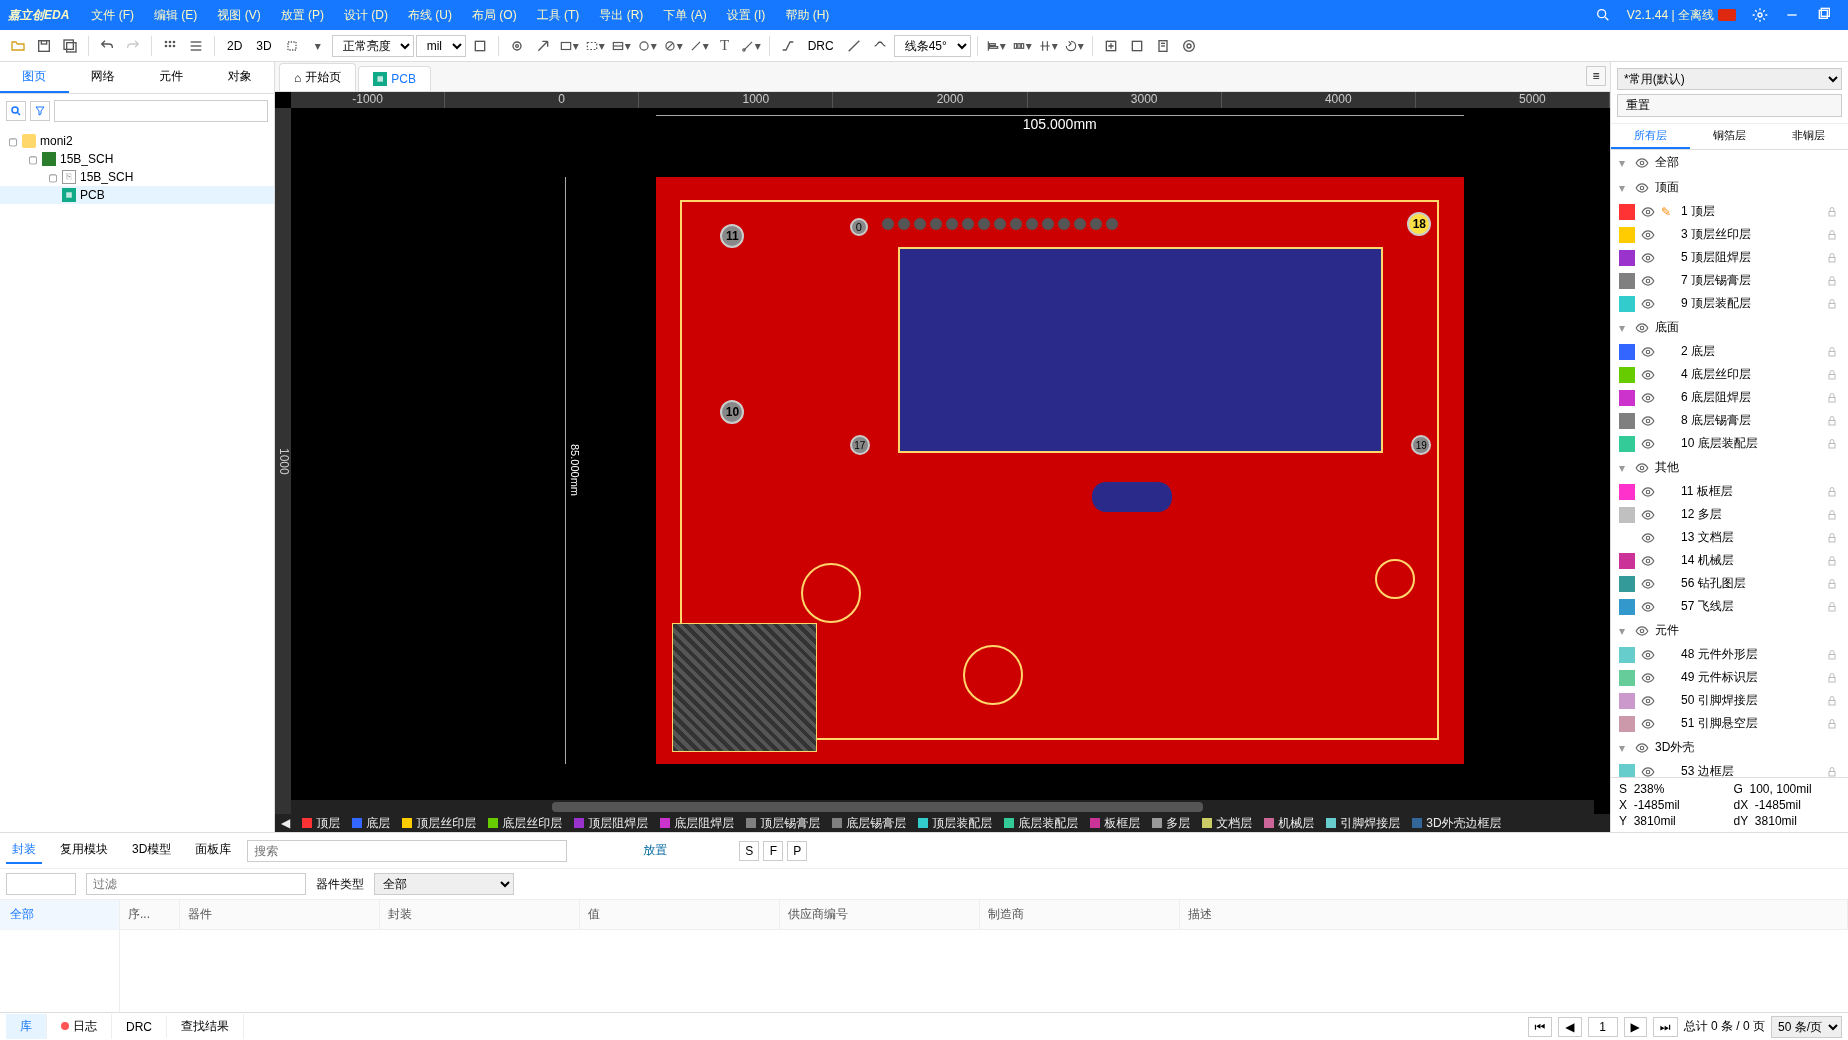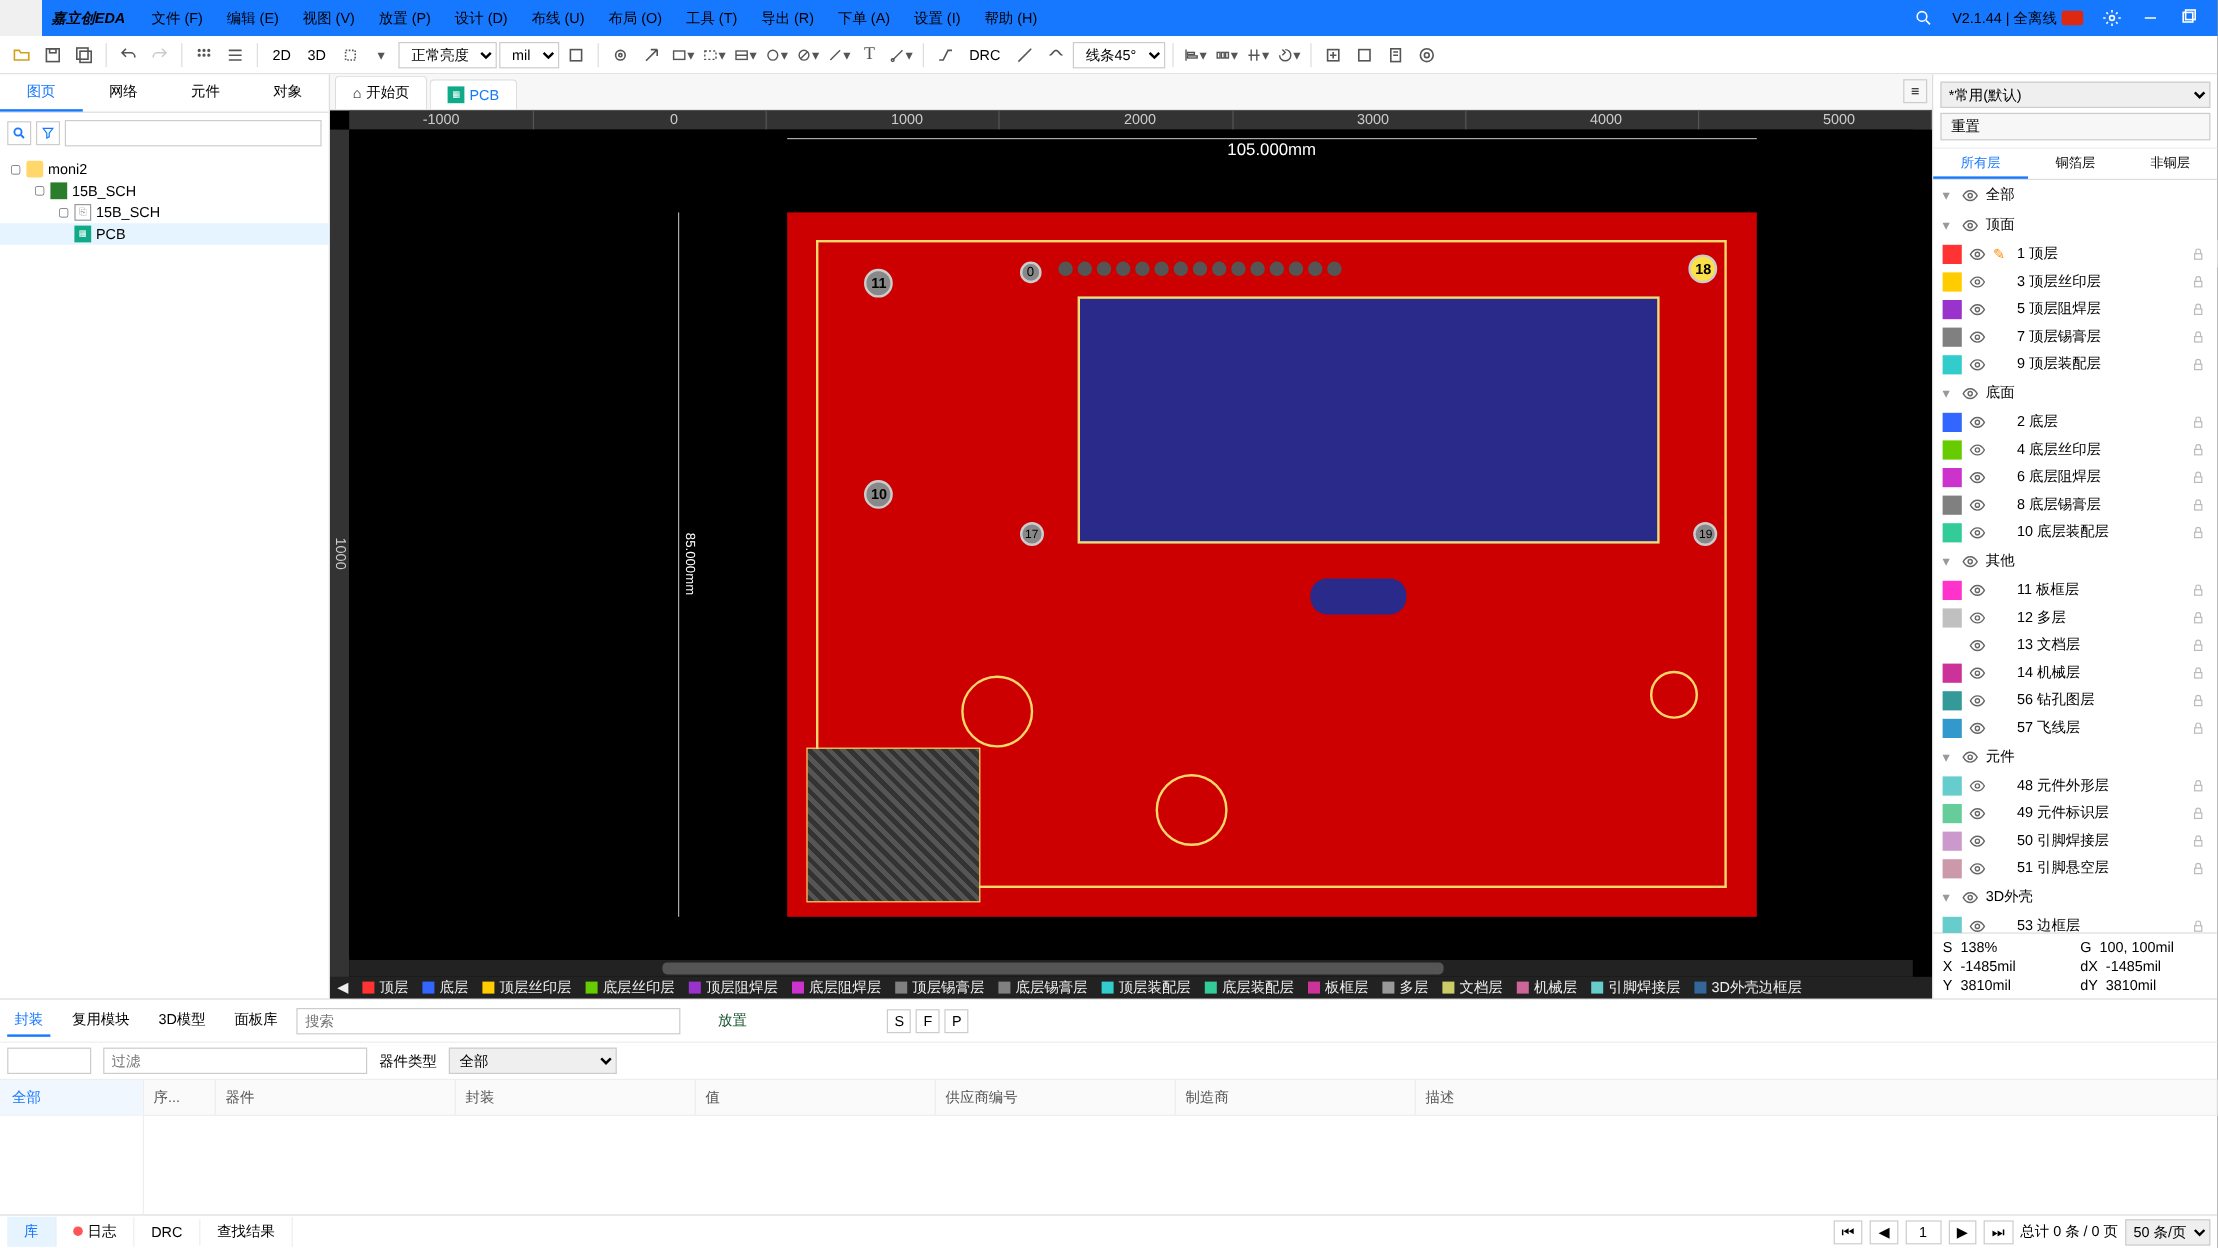--- a/index.html
+++ b/index.html
@@ -1,17 +1,17 @@
 <!DOCTYPE html>
 <html><head>
 <meta charset="utf-8">
 <style>
 * { margin: 0; padding: 0; box-sizing: border-box; font-family: "Microsoft YaHei", Arial, sans-serif; font-size: 12px; }
 body { width: 1848px; height: 1040px; overflow: hidden; background: #f0f0f0; display: flex; flex-direction: column; }
-.menubar { background: #1677ff; color: #000000; height: 30px; display: flex; align-items: center; padding: 0 8px; margin-left: 35px; }
+.menubar { background: #1677ff; color: #fef9c3; height: 30px; display: flex; align-items: center; padding: 0 8px; }
 .menubar .logo { font-style: italic; font-weight: bold; margin-right: 12px; }
 .menubar .menu-item { padding: 0 10px; cursor: pointer; }
 .menubar .spacer { flex: 1; }
 .menubar .right-item { padding: 0 8px; display: flex; align-items: center; }
 .menubar .flag { width: 18px; height: 12px; background: #de2910; border-radius: 2px; margin-left: 4px; }
 .menubar svg { width: 16px; height: 16px; }
 
 .toolbar { background: #fff; height: 32px; border-bottom: 1px solid #ddd; display: flex; align-items: center; padding: 0 6px; gap: 2px; }
 .toolbar .tb-btn { width: 24px; height: 24px; display: flex; align-items: center; justify-content: center; cursor: pointer; border-radius: 3px; color: #555; }
 .toolbar .tb-sep { width: 1px; height: 20px; background: #ddd; margin: 0 4px; }
@@ -956,41 +956,41 @@
           <span>54 顶层</span>
           <span class="lock">
             <svg width="12" height="12" viewBox="0 0 24 24" fill="none" stroke="#bbb" stroke-width="2">
               <rect x="6" y="11" width="12" height="9"></rect>
               <path d="M8 11V7a4 4 0 018 0v4"></path>
             </svg>
           </span>
         </div>
       </div>
     <div class="coord-panel">
-      <div><span>S</span>&nbsp;&nbsp;<span>138%</span></div>
+      <div><span>S</span>&nbsp;&nbsp;<span>238%</span></div>
       <div><span>G</span>&nbsp;&nbsp;<span>100, 100mil</span></div>
       <div><span>X</span>&nbsp;&nbsp;<span>-1485mil</span></div>
       <div><span>dX</span>&nbsp;&nbsp;<span>-1485mil</span></div>
       <div><span>Y</span>&nbsp;&nbsp;<span>3810mil</span></div>
       <div><span>dY</span>&nbsp;&nbsp;<span>3810mil</span></div>
     </div>
   </div>
 </div>
 
 <div class="bottom-panel">
   <div class="bp-row1">
     <div class="tabset">
       <div class="t active">封装</div>
       <div class="t">复用模块</div>
       <div class="t">3D模型</div>
       <div class="t">面板库</div>
     </div>
     <input class="search" placeholder="搜索" style="">
     <div style="width:230px;display:flex;align-items:center;gap:6px;padding-left:10px">
-      <span style="flex:1;text-align:left;color:#14532d;border:1px solid transparent;padding:3px 10px">放置</span>
+      <span style="flex:1;text-align:center;color:#0369a1;border:1px solid transparent;padding:3px 10px">放置</span>
       <div class="bp-sfp">
         <span class="sq">S</span>
         <span class="sq">F</span>
         <span class="sq">P</span>
       </div>
     </div>
   </div>
   <div class="bp-row2">
     <input style="width: 70px;">
     <input style="width: 220px;" placeholder="过滤">

